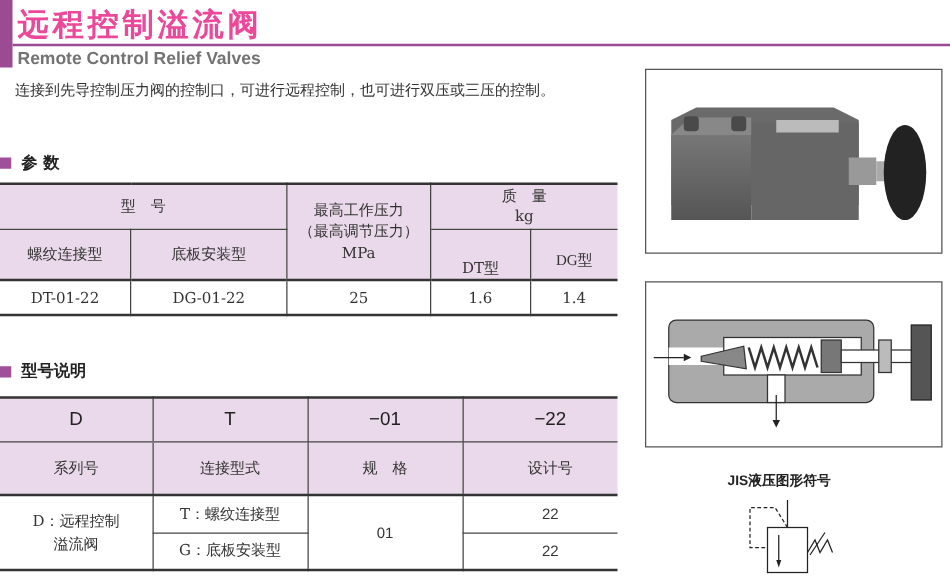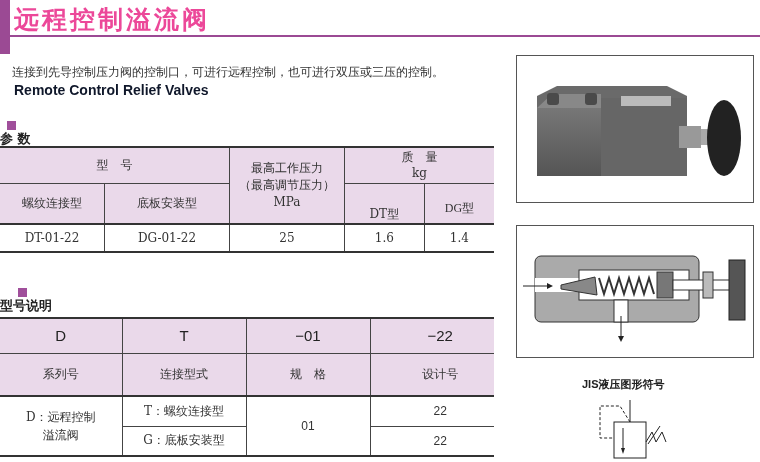--- a/index.html
+++ b/index.html
@@ -1,22 +1,22 @@
 <!DOCTYPE html>
 <html><head>
 <meta charset="utf-8">
 <style>
   * { box-sizing: border-box; margin: 0; padding: 0; }
   body { width: 760px; height: 462px; background: #fff; position: relative; overflow: hidden; font-family: "DejaVu Serif", serif; color: #333; }
   .title-bar { position: absolute; left: 0; top: 0; width: 10px; height: 54px; background: #9b4a94; }
   .title { position: absolute; left: 14px; top: 3px; font-family: "DejaVu Sans", sans-serif; font-weight: bold; font-size: 25px; color: #ec4899; letter-spacing: 3px; }
   .title-line { position: absolute; left: 10px; top: 35px; width: 750px; height: 2px; background: #9b4a94; }
-  .subtitle { position: absolute; left: 14px; top: 38px; font-family: "Liberation Sans", sans-serif; font-weight: bold; font-size: 14px; color: #0f172a; margin-top: 44px; }
+  .subtitle { position: absolute; left: 14px; top: 38px; font-family: "Liberation Sans", sans-serif; font-weight: bold; font-size: 14px; color: #737373; }
   .desc { position: absolute; left: 12px; top: 64px; font-size: 12px; color: #333; }
-  .sec { position: absolute; left: 0; font-family: "DejaVu Sans", sans-serif; font-weight: bold; font-size: 13px; color: #222; display: flex; align-items: center; flex-direction: column; }
+  .sec { position: absolute; left: 0; font-family: "DejaVu Sans", sans-serif; font-weight: bold; font-size: 13px; color: #222; display: flex; align-items: center; }
   .sec .sq { width: 9px; height: 9px; background: #a04f9b; margin-right: 8px; }
   table { position: absolute; border-collapse: collapse; font-size: 12px; }
   td { text-align: center; vertical-align: middle; border: 1px solid #444; color: #333; }
   .pink { background: #ead9ea; }
   #t1 { left: 0; top: 146px; width: 494px; border-top: 2px solid #333; border-bottom: 2px solid #333; }
   #t1 td:first-child { border-left: none; }
   #t1 td:last-child { border-right: none; }
   #t1 .hdr-bot { border-bottom: 2px solid #333; }
   #t2 { left: 0; top: 317px; width: 494px; border-top: 2px solid #333; border-bottom: 2px solid #333; }
   #t2 td.first { border-left: none; }

